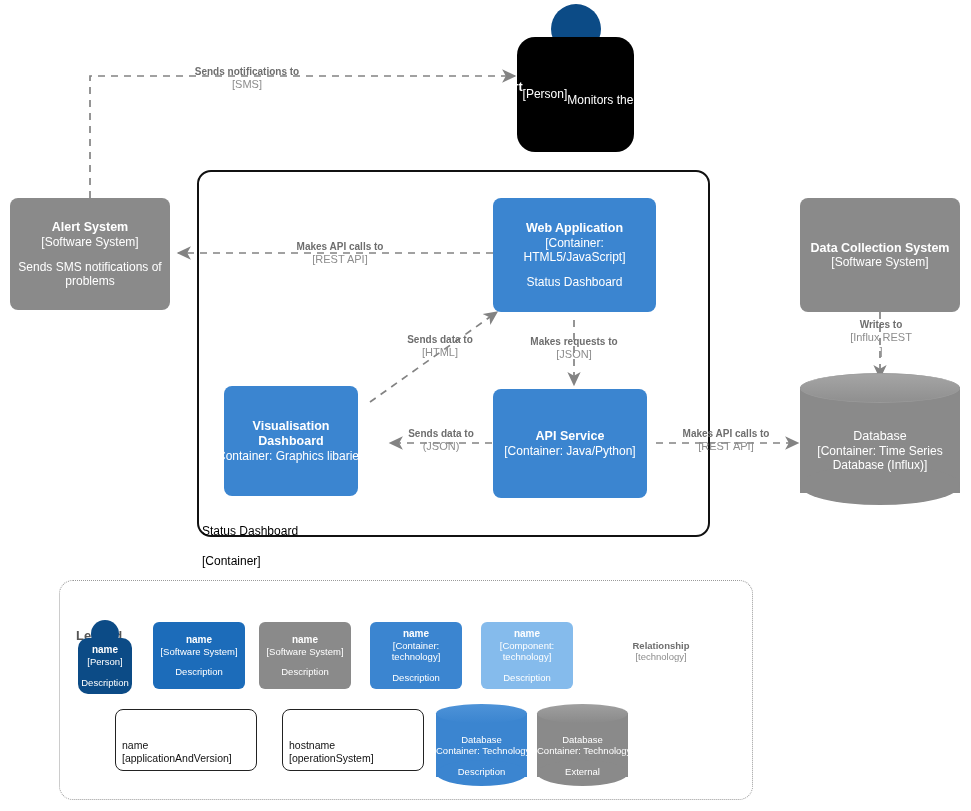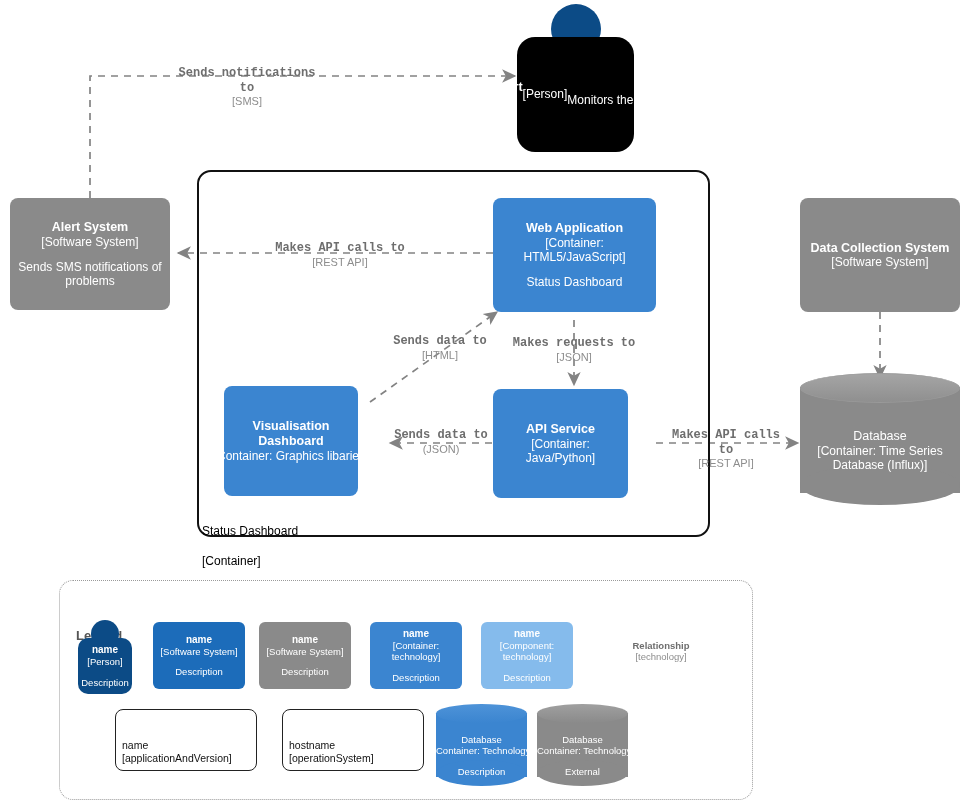--- a/index.html
+++ b/index.html
@@ -39,21 +39,21 @@
   .cyl .txt{position:absolute;left:0;right:0;text-align:center;color:#fff;
        line-height:1.2;z-index:3;}
 
   
   .boundary{position:absolute;box-sizing:border-box;border:2px solid #111;
        border-radius:14px;background:transparent;}
   .boundary-label{position:absolute;color:#000;font-size:12px;line-height:1.25;white-space:pre-line;}
 
   
   .elabel{position:absolute;text-align:center;color:#7a7a7a;line-height:1.22;}
-  .elabel .l1{font-weight:bold;font-size:12px;color:#6e6e6e;font-family:Liberation Mono, monospace;}
+  .elabel .l1{font-weight:bold;font-size:10px;color:#6e6e6e;}
   .elabel .l2{font-size:11px;color:#8d8d8d;}
 
   
   .legend-box{position:absolute;box-sizing:border-box;
        border:1.5px dotted #9a9a9a;border-radius:14px;background:#fff;}
   .legend-title{position:absolute;font-size:13px;font-weight:bold;color:#555;}
   .lg-node{position:absolute;box-sizing:border-box;border-radius:6px;
        display:flex;flex-direction:column;align-items:center;justify-content:center;
        text-align:center;color:#fff;line-height:1.2;}
   .lg-title{font-weight:bold;font-size:10px;}
@@ -146,21 +146,21 @@
     <div class="n-tech">[Container:</div>
     <div class="n-tech">HTML5/JavaScript]</div>
     <div class="n-desc">Status Dashboard</div>
   </div>
 
   <div class="node container" style="left:224px;top:386px;width:134px;height:110px;padding:0 2px;">
     <div class="n-title">Visualisation Dashboard</div>
     <div class="n-tech" style="white-space:nowrap;">[Container: Graphics libaries]</div>
   </div>
 
-  <div class="node container" style="left:493px;top:389px;width:135px;height:109px;padding:0 4px;">
+  <div class="node container" style="left:493px;top:389px;width:154px;height:109px;padding:0 4px;">
     <div class="n-title">API Service</div>
     <div class="n-tech">[Container: Java/Python]</div>
   </div>
 
   <div class="elabel" style="left:172px;top:66px;width:150px;">
     <div class="l1">Sends notifications to</div>
     <div class="l2">[SMS]</div>
   </div>
 
   <div class="elabel" style="left:265px;top:241px;width:150px;">
@@ -181,20 +181,25 @@
   <div class="elabel" style="left:389px;top:428px;width:104px;">
     <div class="l1">Sends data to</div>
     <div class="l2">(JSON)</div>
   </div>
 
   <div class="elabel" style="left:662px;top:428px;width:128px;">
     <div class="l1">Makes API calls to</div>
     <div class="l2">[REST API]</div>
   </div>
 
+  <div class="elabel" style="left:818px;top:319px;width:126px;">
+    <div class="l1">Writes to</div>
+    <div class="l2">[Influx REST</div>
+    <div class="l2">]</div>
+  </div>
 
   <div class="legend-box" style="left:59px;top:580px;width:694px;height:220px;"></div>
   <div class="legend-title" style="left:76px;top:628px;">Legend</div>
 
   <div class="lg-person" style="left:78px;top:620px;width:54px;height:74px;">
     <div class="head" style="top:0;width:28px;height:28px;"></div>
     <div class="body" style="top:18px;width:54px;height:56px;">
       <div class="lg-title">name</div>
       <div class="lg-tech">[Person]</div>
       <div class="lg-desc">Description</div>

